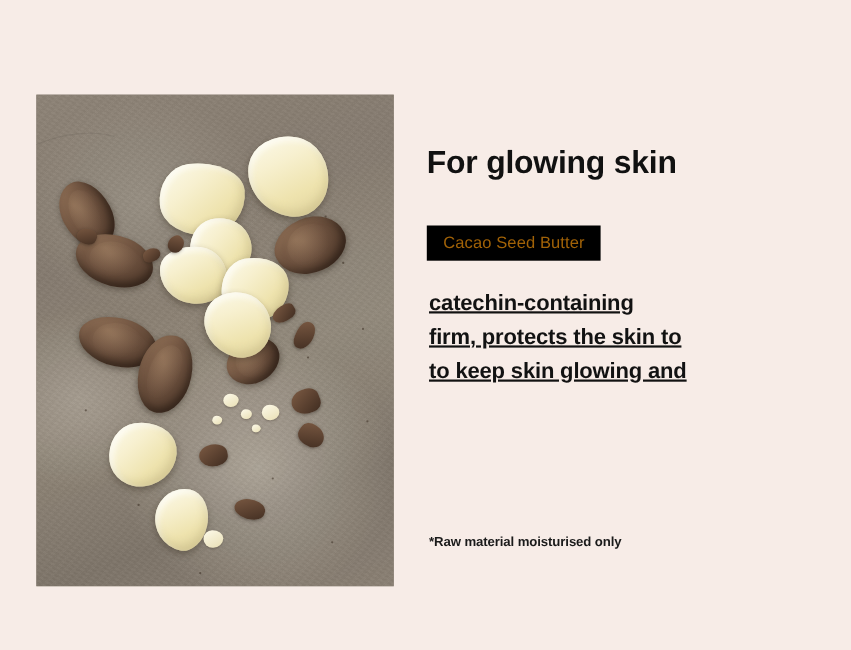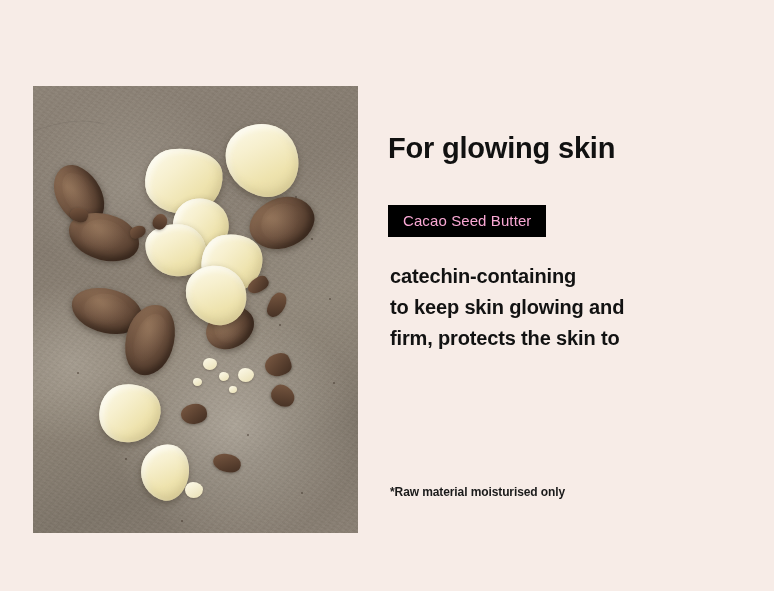--- a/index.html
+++ b/index.html
@@ -112,39 +112,39 @@
     font-weight: bold;
     letter-spacing: -0.2px;
     color: #111111;
     white-space: nowrap;
   }
   .badge {
     position: absolute;
     left: 0px;
     top: 205px;
     background: #000000;
-    color: #f9a8d4;
+    color: #a16207;
     padding: 7px 15px 8px 15px;
     font-size: 15px;
     font-weight: normal;
     letter-spacing: 0.1px;
     display: inline-block;
   }
   .body-copy {
     position: absolute;
     left: 2px;
     top: 261px;
     width: 330px;
     font-size: 20px;
     font-weight: bold;
     line-height: 31px;
     color: #121212;
     letter-spacing: -0.15px;
   }
-  .body-copy .line { display: block; white-space: nowrap; }
+  .body-copy .line { display: block; white-space: nowrap; text-decoration: underline; }
   .footnote {
     position: absolute;
     left: 2px;
     top: 485px;
     font-size: 12px;
     font-weight: bold;
     color: #1a1a1a;
     letter-spacing: -0.1px;
   }
 </style>
@@ -208,20 +208,20 @@
   </div>
 
   <div class="content">
 
     <div class="headline">For glowing skin</div>
 
     <div class="badge">Cacao Seed Butter</div>
 
     <div class="body-copy">
       <span class="line">catechin-containing</span>
+      <span class="line">firm, protects the skin to</span>
       <span class="line">to keep skin glowing and</span>
-      <span class="line">firm, protects the skin to</span>
     </div>
 
     <div class="footnote">*Raw material moisturised only</div>
   </div>
 
 </div>
 
 </body></html>

